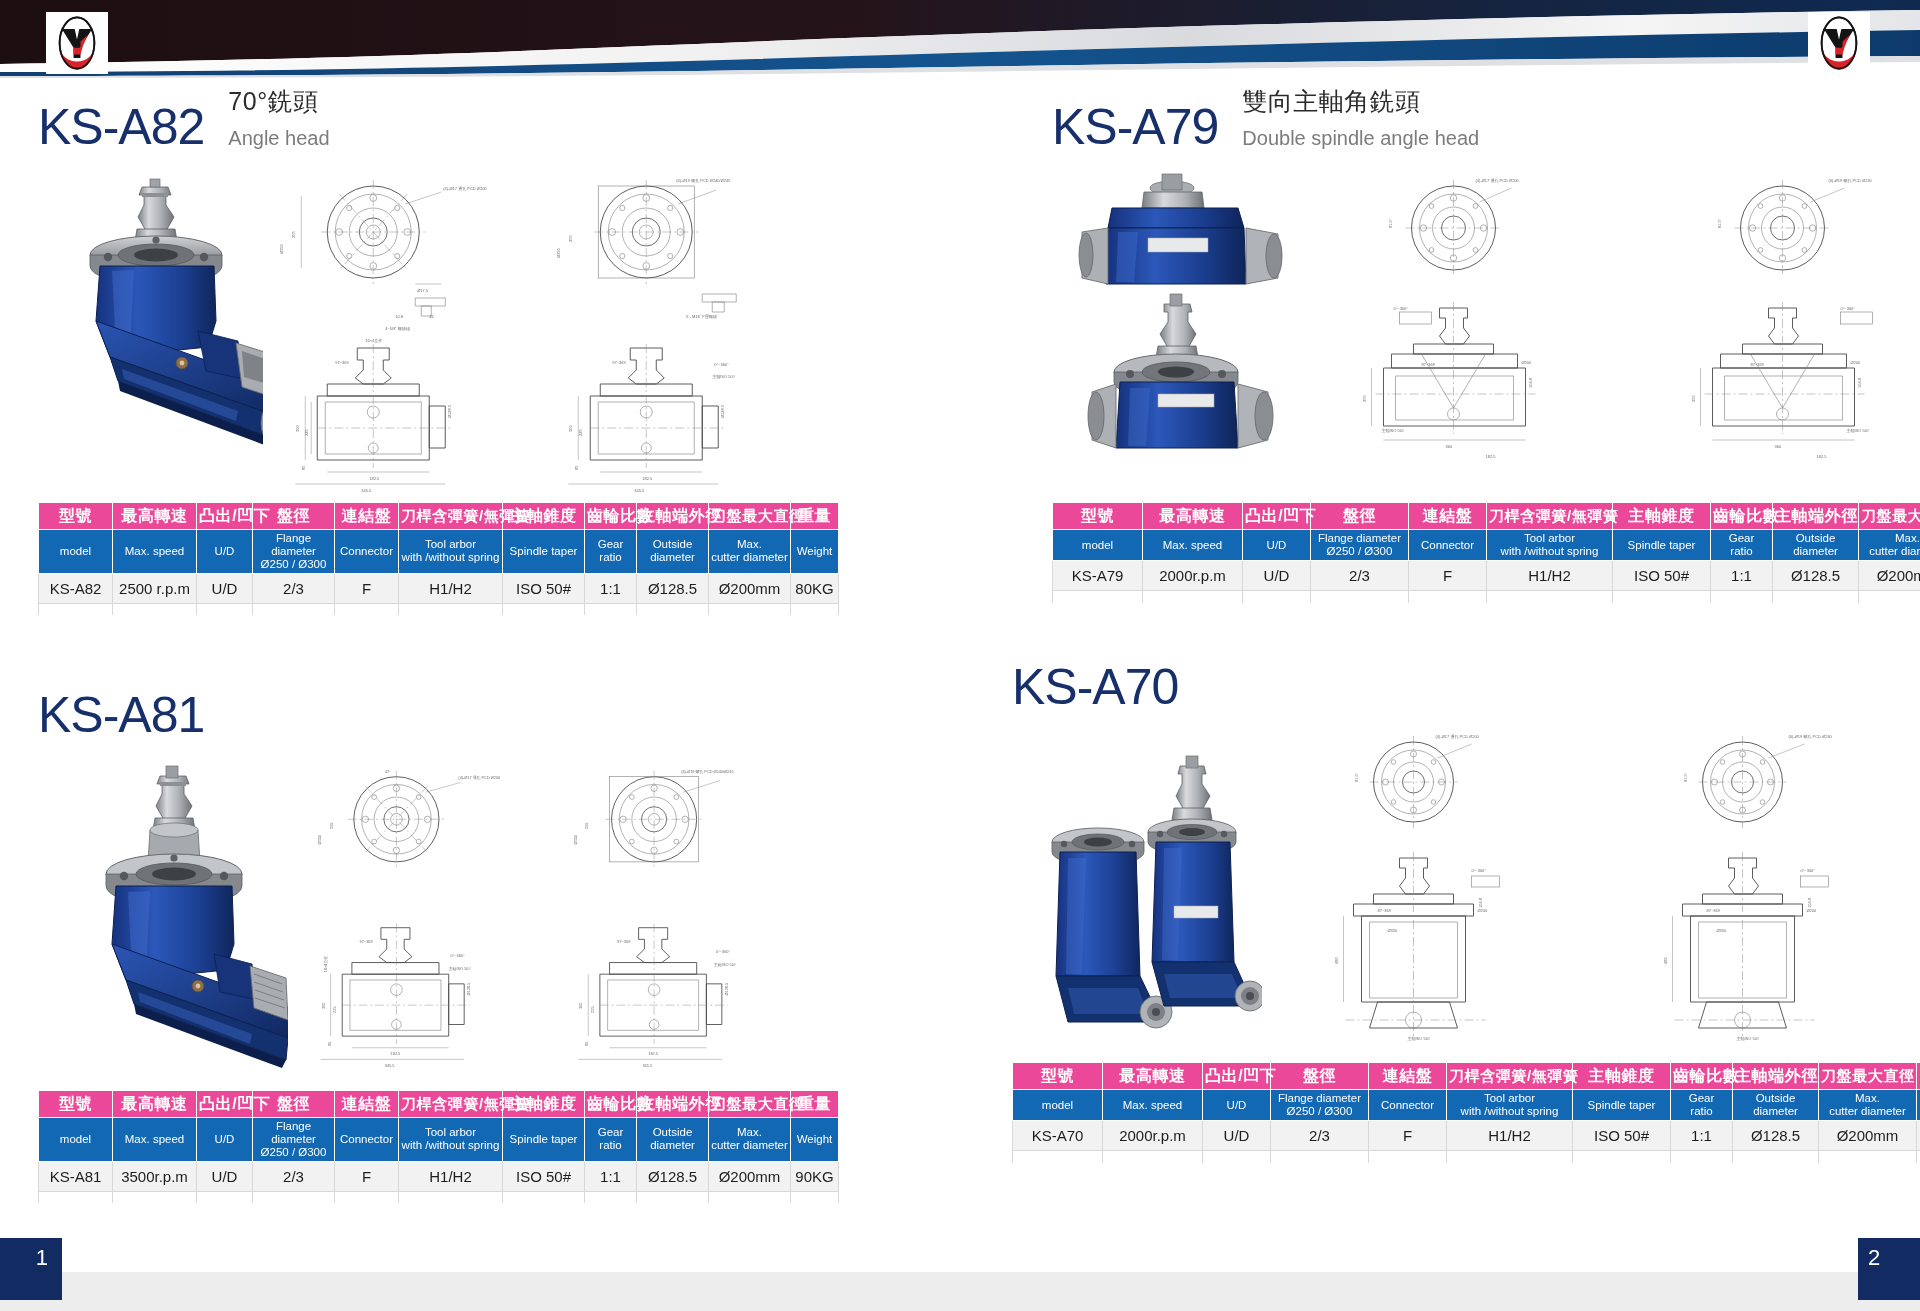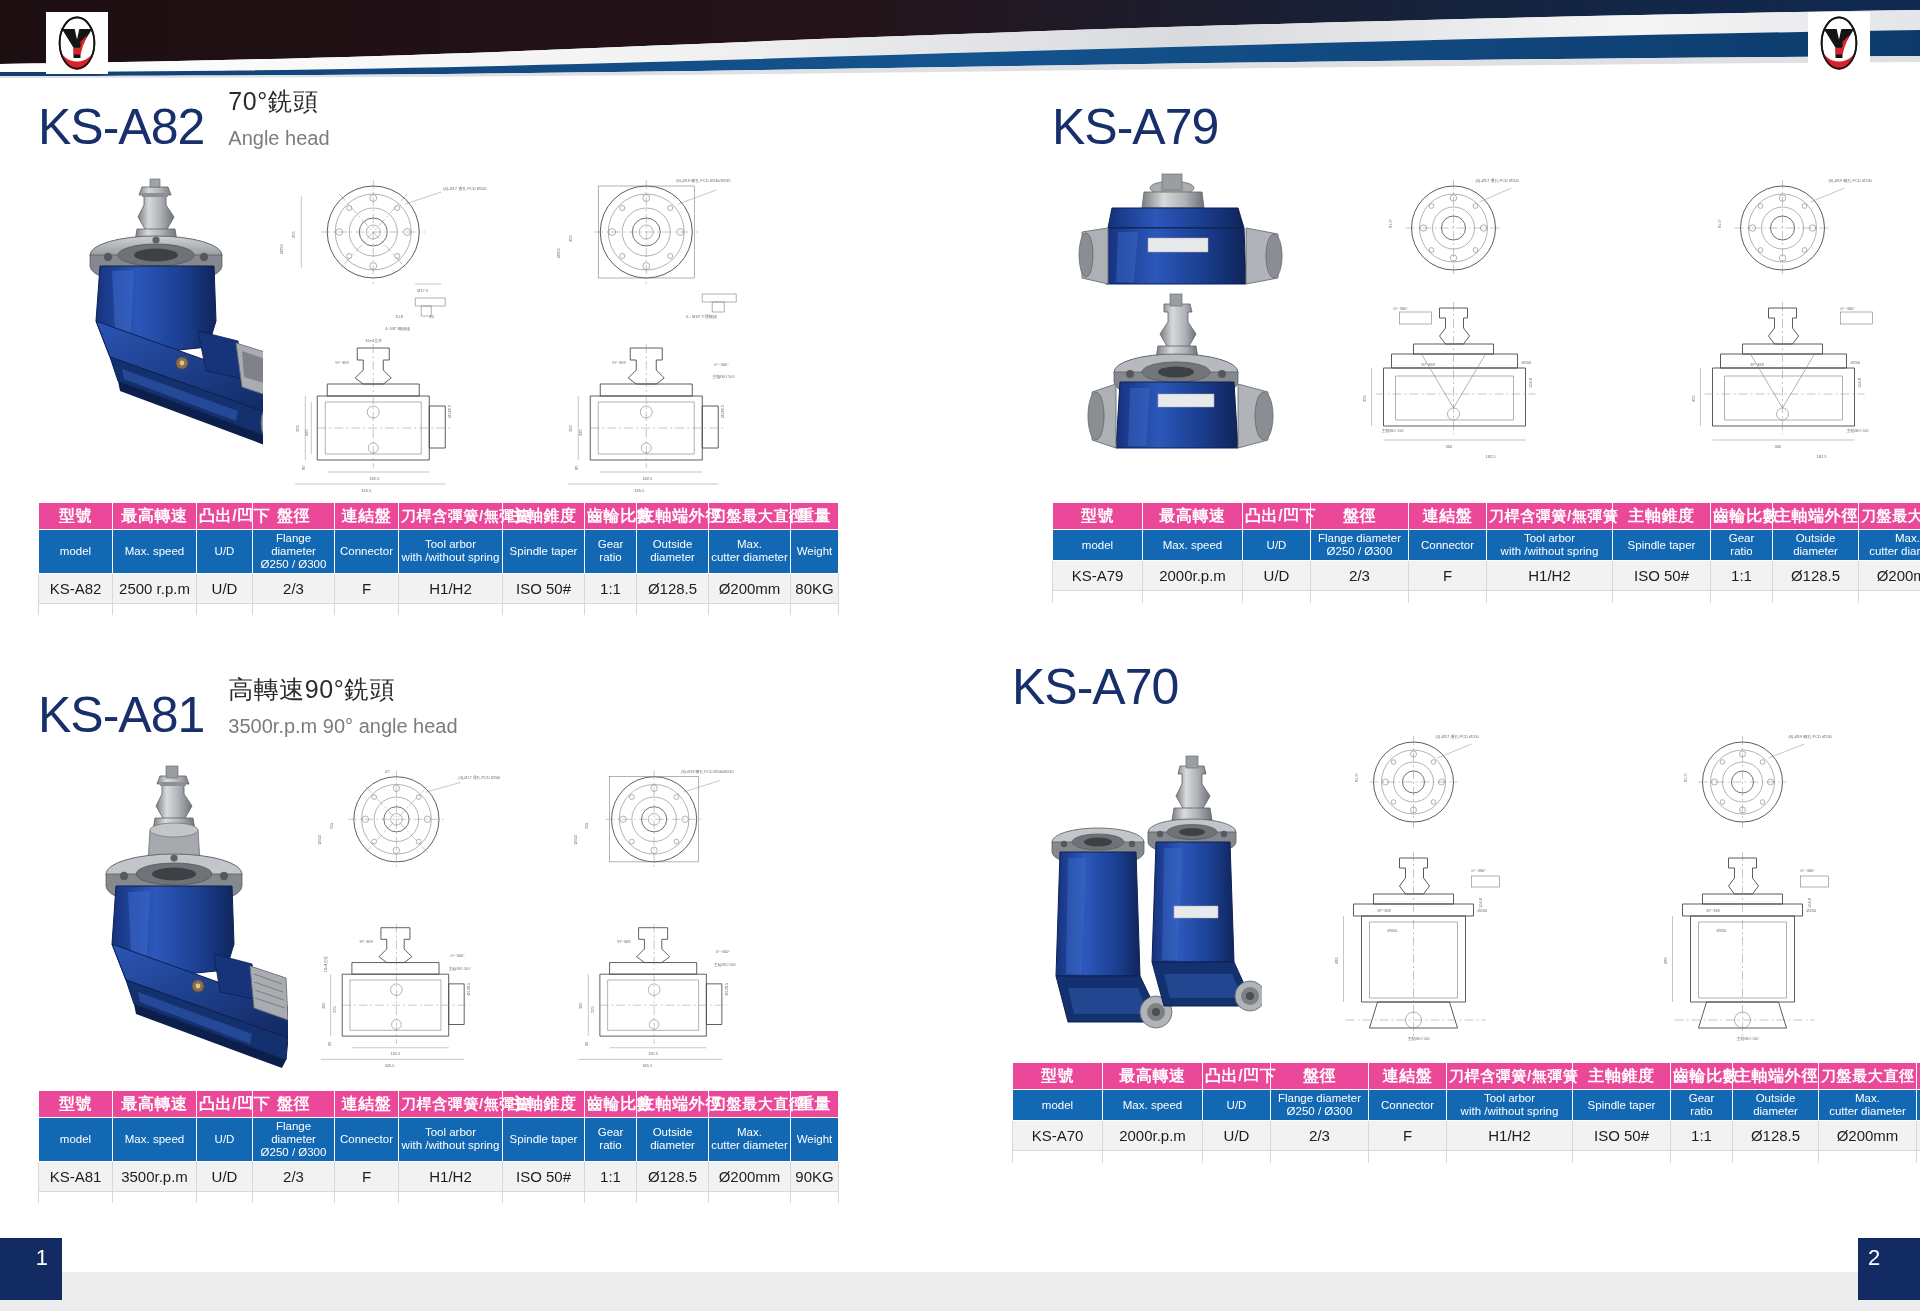--- a/index.html
+++ b/index.html
@@ -437,20 +437,24 @@
         <td class="tail"></td>
       </tr>
     </tbody>
       </table>
   </div>
 
   <div class="panel p2">
 
     <div class="ptitle">
       <div class="code">KS-A79</div>
+      <div class="names">
+        <div class="cn">雙向主軸角銑頭</div>
+        <div class="en">Double spindle angle head</div>
+      </div>
     </div>
 
     <div class="band">
       <div class="photo" style="width:250px;height:330px;">
         <svg viewBox="0 0 250 330" width="250" height="330">
           <defs>
             <linearGradient id="a79b" x1="0" y1="0" x2="1" y2="0">
               <stop offset="0" stop-color="#15317c"></stop>
                 <stop offset=".35" stop-color="#2c58ba"></stop>
               <stop offset=".7" stop-color="#1a3d8e"></stop>
@@ -666,24 +670,20 @@
         <td class="tail"></td>
       </tr>
     </tbody>
       </table>
   </div>
 
   <div class="panel p3">
 
     <div class="ptitle">
       <div class="code">KS-A81</div>
-      <div class="names">
-        <div class="cn">高轉速90°銑頭</div>
-        <div class="en">3500r.p.m 90° angle head</div>
-      </div>
     </div>
 
     <div class="band">
       <div class="photo" style="width:250px;height:330px;">
         <svg viewBox="0 0 250 330" width="250" height="330">
           <defs>
             <linearGradient id="a81s" x1="0" y1="0" x2="1" y2="0">
               <stop offset="0" stop-color="#7c7f83"></stop>
                 <stop offset=".3" stop-color="#d9dbdd"></stop>
               <stop offset=".62" stop-color="#b0b3b7"></stop>

